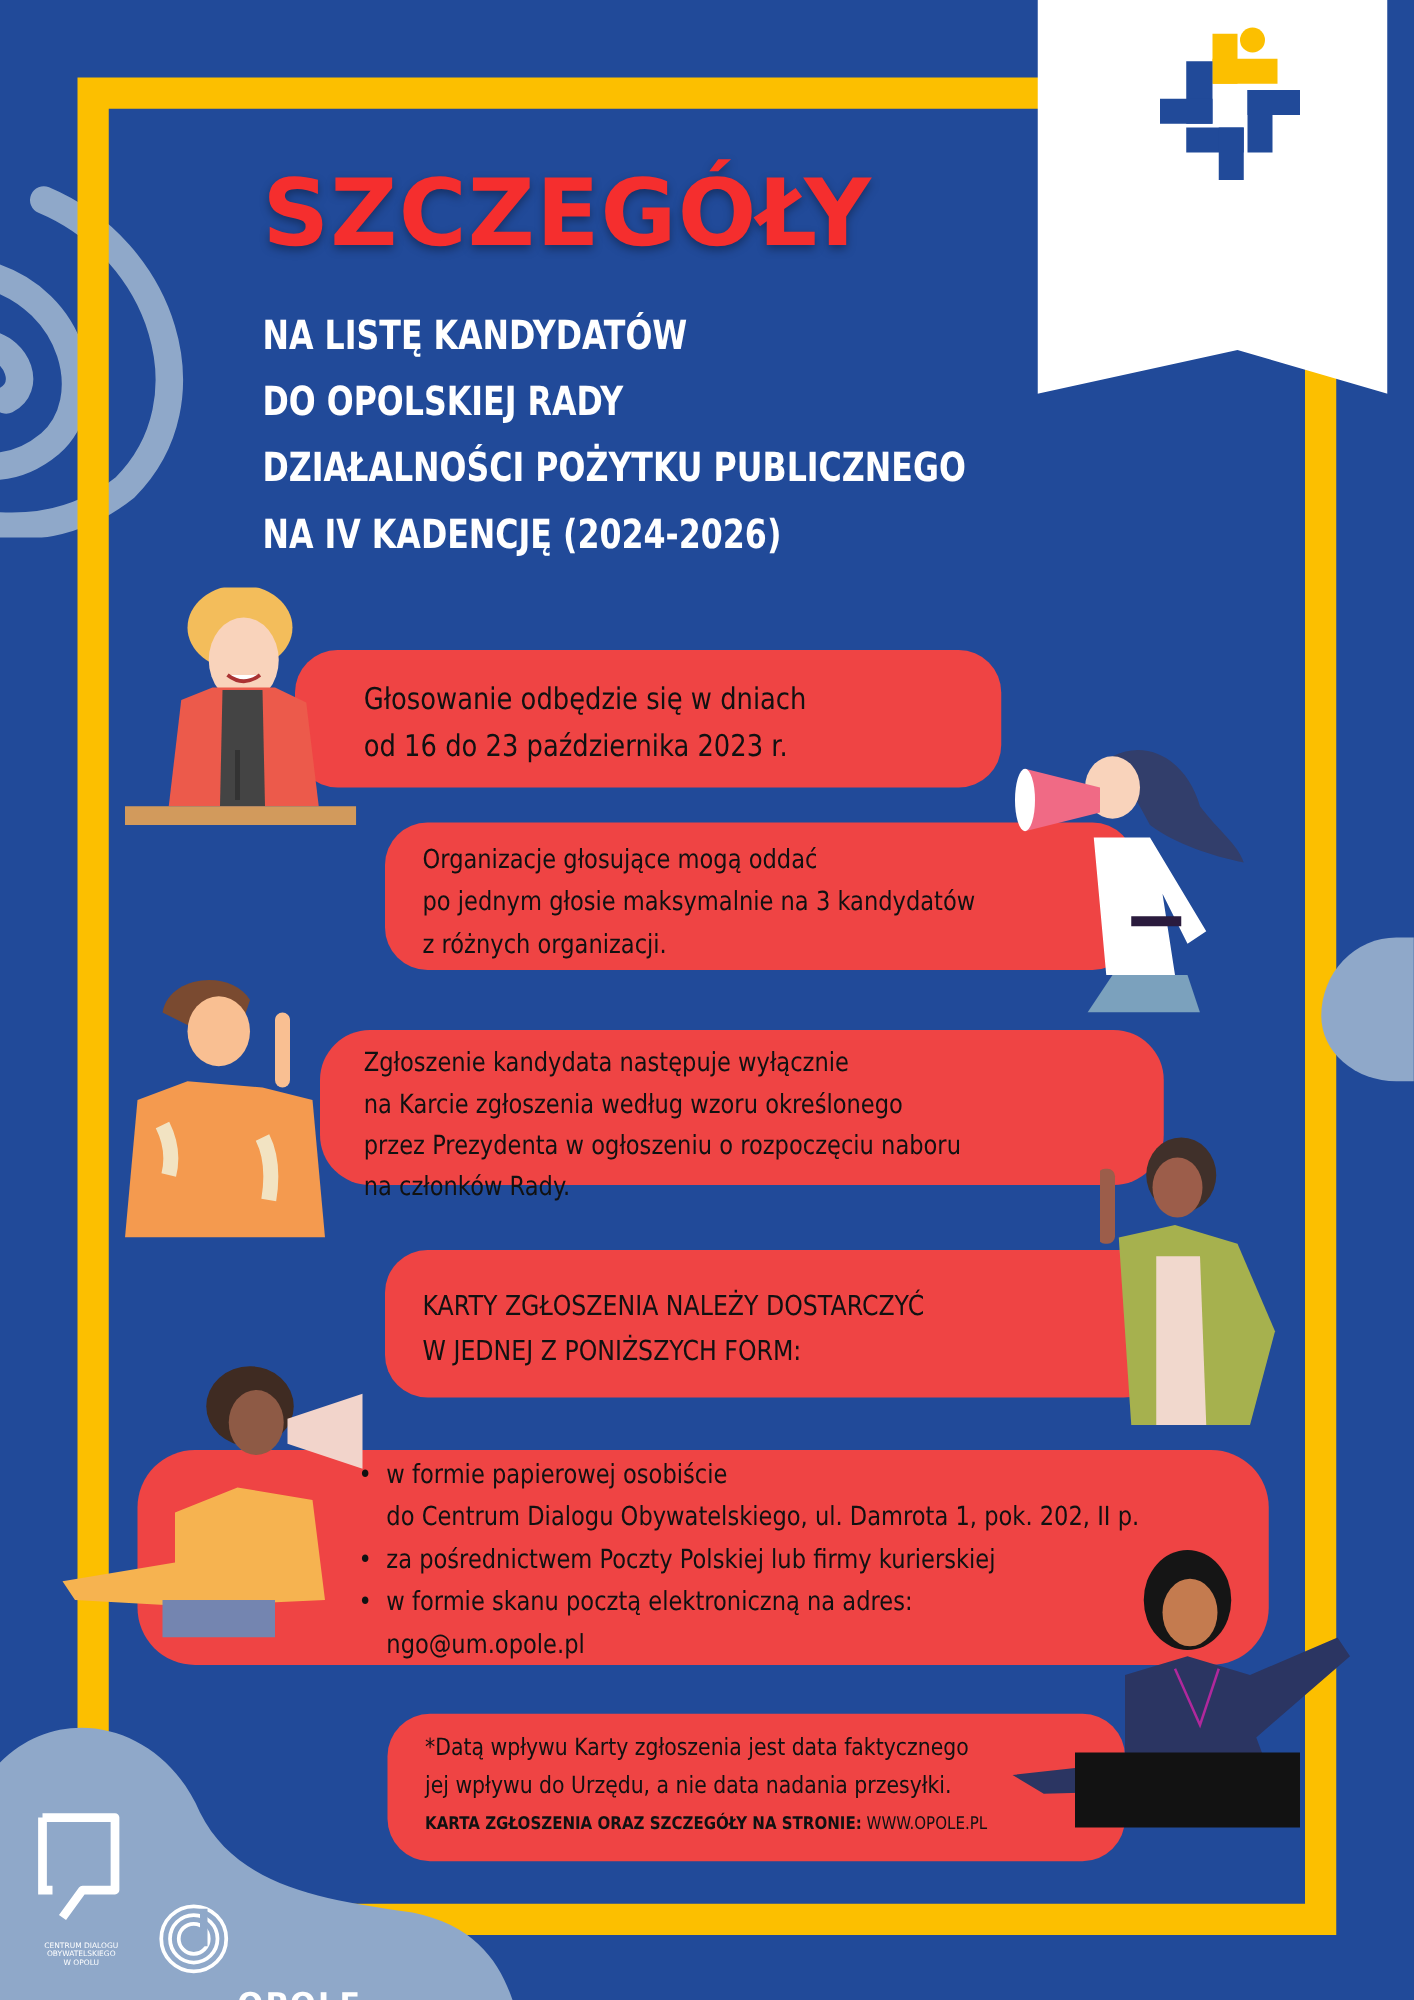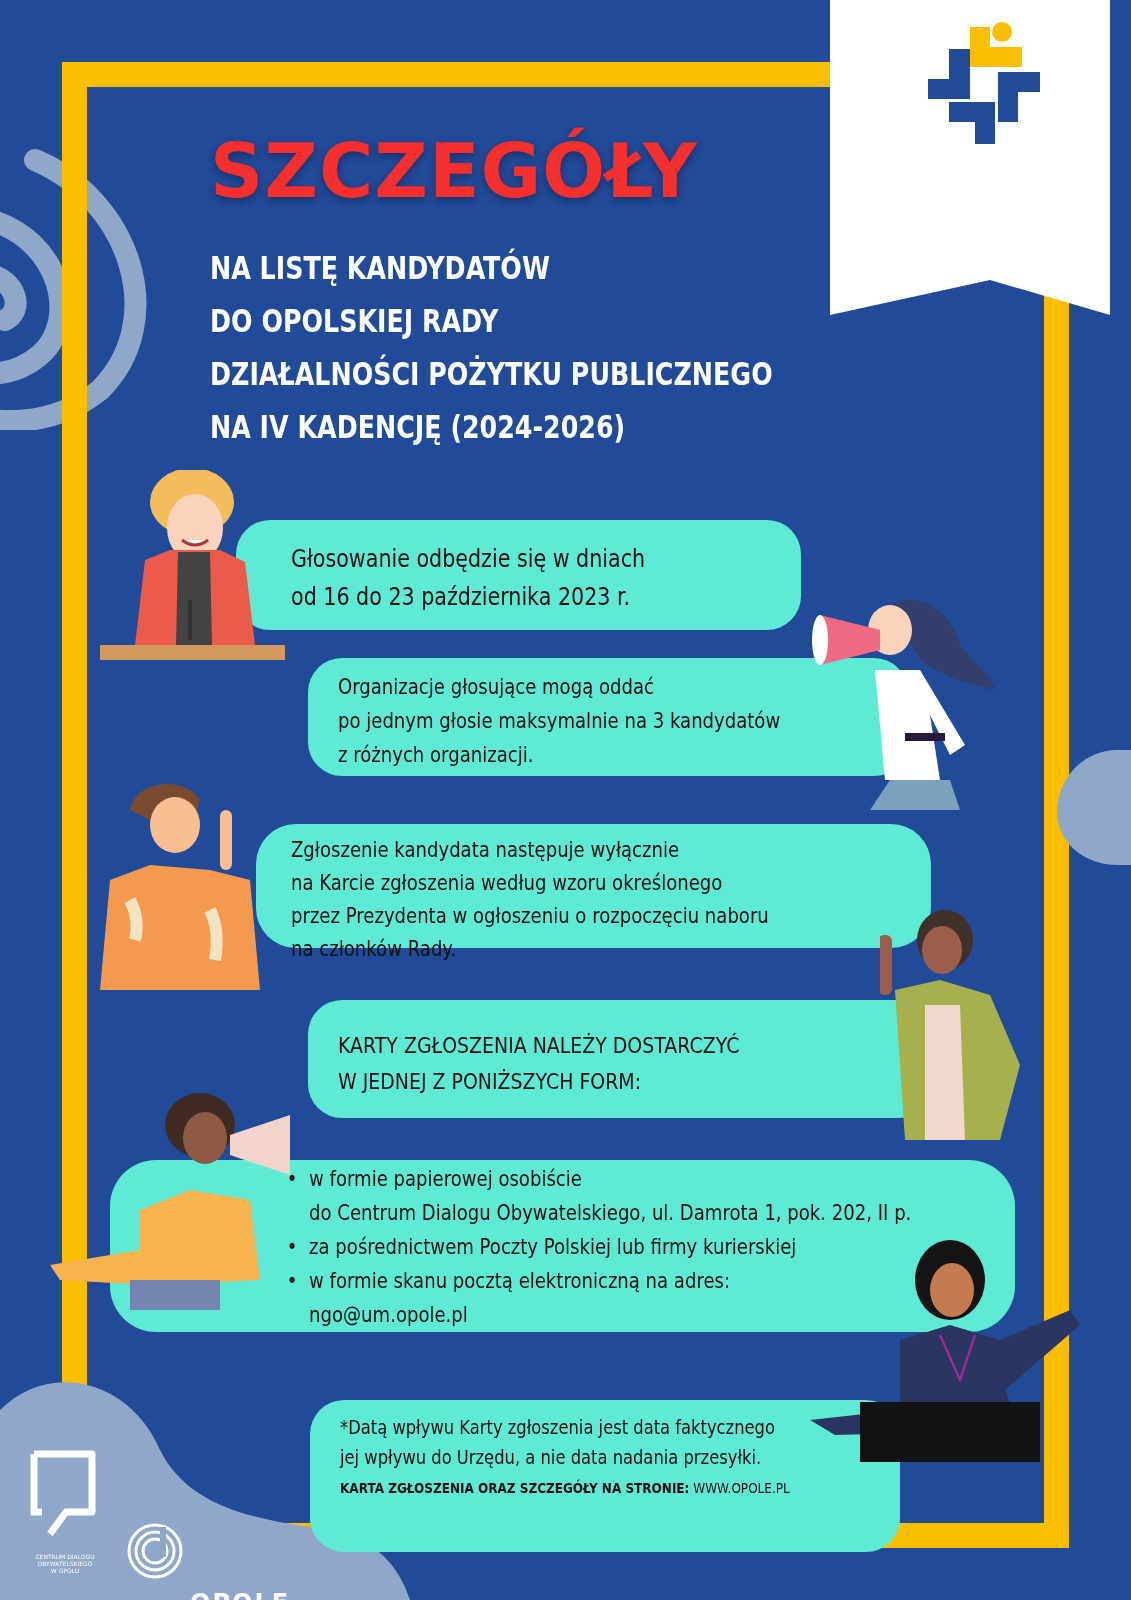--- a/index.html
+++ b/index.html
@@ -15,37 +15,37 @@
   .logo-banner svg.banner-bg { position: absolute; left: 0; top: 0; }
   .logo-mark { position: absolute; left: 95px; top: 20px; width: 120px; height: 125px; }
   .logo-text { position: absolute; left: 28px; top: 175px; width: 230px; font-family: "DejaVu Sans", sans-serif; font-weight: bold; color: #555; font-size: 15px; letter-spacing: 7px; line-height: 22px; }
   .logo-text div { white-space: nowrap; }
   .logo-text .spread { letter-spacing: 21px; }
 
   .title { position: absolute; left: 210px; top: 128px; font-family: "DejaVu Sans", sans-serif; font-weight: bold; font-size: 74px; color: #f52e2e; letter-spacing: 1px; text-shadow: 0 3px 8px rgba(0,0,0,0.35); }
   .subtitle { position: absolute; left: 210px; top: 242px; font-family: "DejaVu Sans Condensed", "DejaVu Sans", sans-serif; font-weight: bold; font-size: 32px; line-height: 53px; color: #ffffff; font-stretch: condensed; transform: scaleX(0.88); transform-origin: left top; }
   .subtitle div { white-space: nowrap; }
 
-  .bubble { position: absolute; background: #5eead4; border-radius: 34px; color: #111; font-family: "DejaVu Sans", sans-serif; }
+  .bubble { position: absolute; background: #ef4444; border-radius: 34px; color: #111; font-family: "DejaVu Sans", sans-serif; }
   .bubble .txt { position: absolute; white-space: nowrap; transform: scaleX(0.86); transform-origin: left top; }
   .b1 { left: 236px; top: 520px; width: 565px; height: 110px; }
   .b1 .txt { left: 55px; top: 20px; font-size: 24px; line-height: 38px; }
   .b2 { left: 308px; top: 658px; width: 600px; height: 118px; padding-left: 48px; }
   .b2 .txt { left: 30px; top: 12px; font-size: 21px; line-height: 34px; }
   .b3 { left: 256px; top: 824px; width: 675px; height: 124px; border-radius: 40px; }
   .b3 .txt { left: 35px; top: 10px; font-size: 21px; line-height: 33px; }
   .b4 { left: 308px; top: 1000px; width: 625px; height: 118px; }
   .b4 .txt { left: 30px; top: 28px; font-size: 22px; line-height: 36px; }
   .b5 { left: 110px; top: 1160px; width: 905px; height: 172px; border-radius: 46px; }
   .b5 .txt { left: 175px; top: 2px; font-size: 21px; line-height: 34px; }
   .b5 ul { list-style: none; }
   .b5 li { position: relative; padding-left: 28px; }
   .b5 li .dot { position: absolute; left: 2px; top: 0; }
   .b5 .cont { padding-left: 28px; }
-  .b6 { left: 310px; top: 1400px; width: 590px; height: 152px; }
+  .b6 { left: 310px; top: 1371px; width: 590px; height: 118px; }
   .b6 .txt { left: 30px; top: 12px; font-size: 19px; line-height: 30px; }
   .b6 .web { font-size: 14px; line-height: 32px; }
   .b6 .web b { font-weight: bold; }
 
   .person { position: absolute; }
 
   .cdo-logo { position: absolute; left: 28px; top: 1450px; width: 70px; }
   .cdo-caption { position: absolute; left: 20px; top: 1553px; width: 90px; font-size: 6px; line-height: 7px; color: #fff; text-align: center; font-family: "DejaVu Sans", sans-serif; }
   .opole-logo { position: absolute; left: 126px; top: 1522px; }
   .opole-word { position: absolute; left: 190px; top: 1589px; font-family: "DejaVu Sans", sans-serif; font-weight: bold; font-size: 24px; color: #fff; letter-spacing: 2px; }

